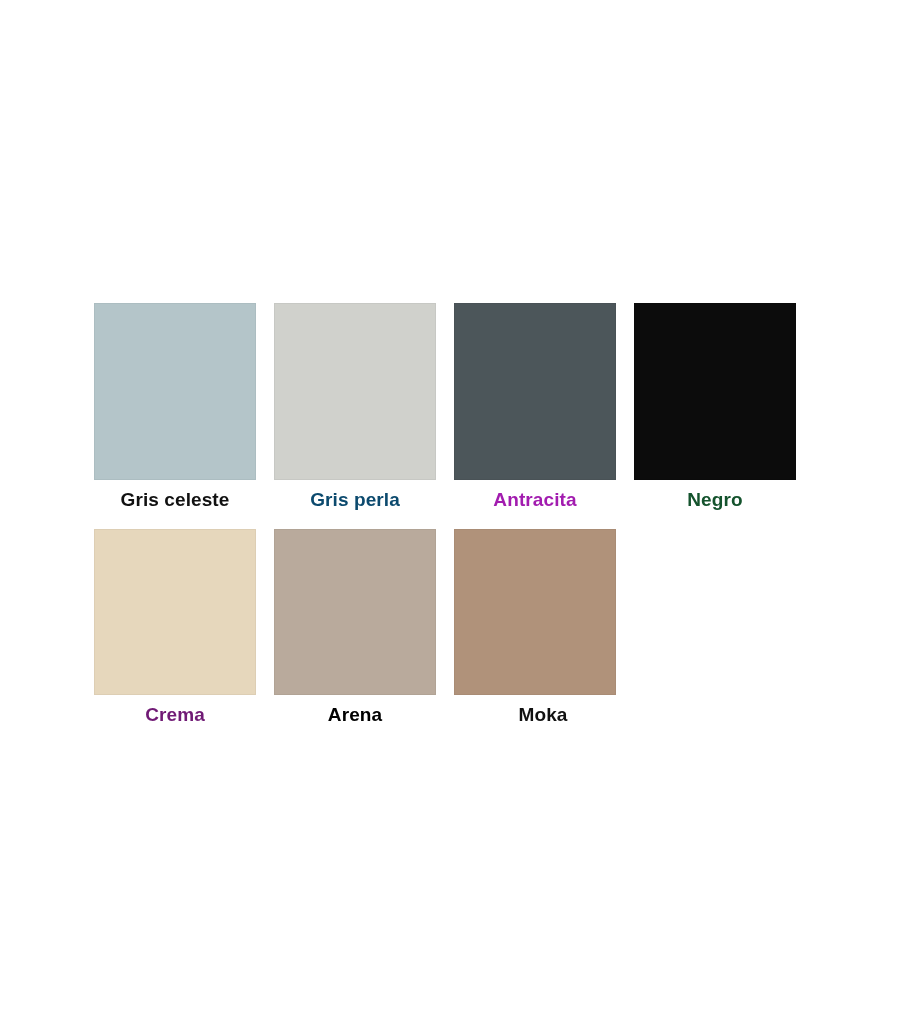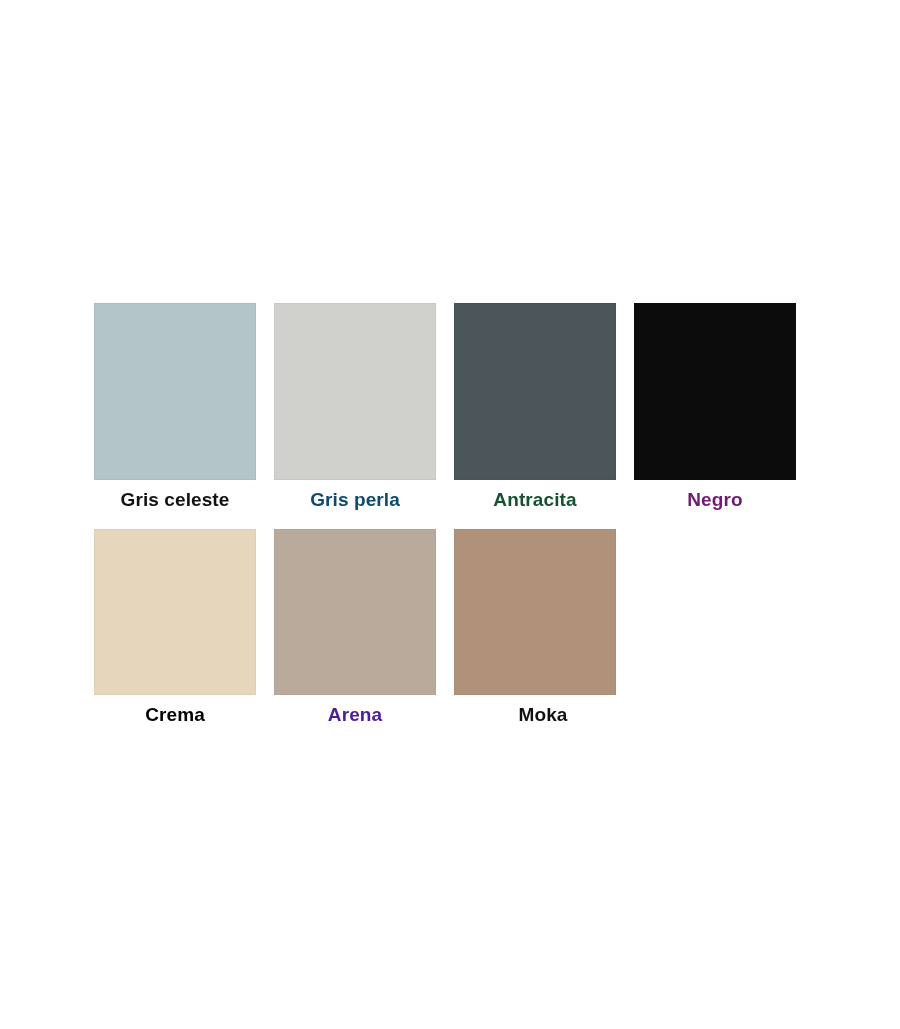--- a/index.html
+++ b/index.html
@@ -82,36 +82,36 @@
       <div class="swatch-cell">
         <span class="swatch-chip" style="background-color: rgb(180, 197, 201);"></span>
         <span class="swatch-label" style="color: rgb(17, 17, 17);">Gris celeste</span>
       </div>
       <div class="swatch-cell">
         <span class="swatch-chip" style="background-color: rgb(208, 209, 204);"></span>
         <span class="swatch-label" style="color: #0c4a6e;">Gris perla</span>
       </div>
       <div class="swatch-cell">
         <span class="swatch-chip" style="background-color: rgb(76, 86, 90);"></span>
-        <span class="swatch-label" style="color: #14532d;">Antracita</span>
+        <span class="swatch-label" style="color: #a21caf;">Antracita</span>
       </div>
       <div class="swatch-cell">
         <span class="swatch-chip" style="background-color: rgb(12, 12, 12);"></span>
-        <span class="swatch-label" style="color: #701a75;">Negro</span>
+        <span class="swatch-label" style="color: #14532d;">Negro</span>
       </div>
     </div>
 
     <div class="swatch-row swatch-row-bottom">
       <div class="swatch-cell">
         <span class="swatch-chip" style="background-color: rgb(230, 215, 188);"></span>
-        <span class="swatch-label" style="color: #000000;">Crema</span>
+        <span class="swatch-label" style="color: #701a75;">Crema</span>
       </div>
       <div class="swatch-cell">
         <span class="swatch-chip" style="background-color: rgb(185, 170, 156);"></span>
-        <span class="swatch-label" style="color: #4c1d95;">Arena</span>
+        <span class="swatch-label" style="color: #000000;">Arena</span>
       </div>
       <div class="swatch-cell">
         <span class="swatch-chip" style="background-color: rgb(176, 146, 122);"></span>
         <span class="swatch-label" style="color: rgb(17, 17, 17); margin-left: 16px;">Moka</span>
       </div>
     </div>
 
   </div>
 </div>
 

